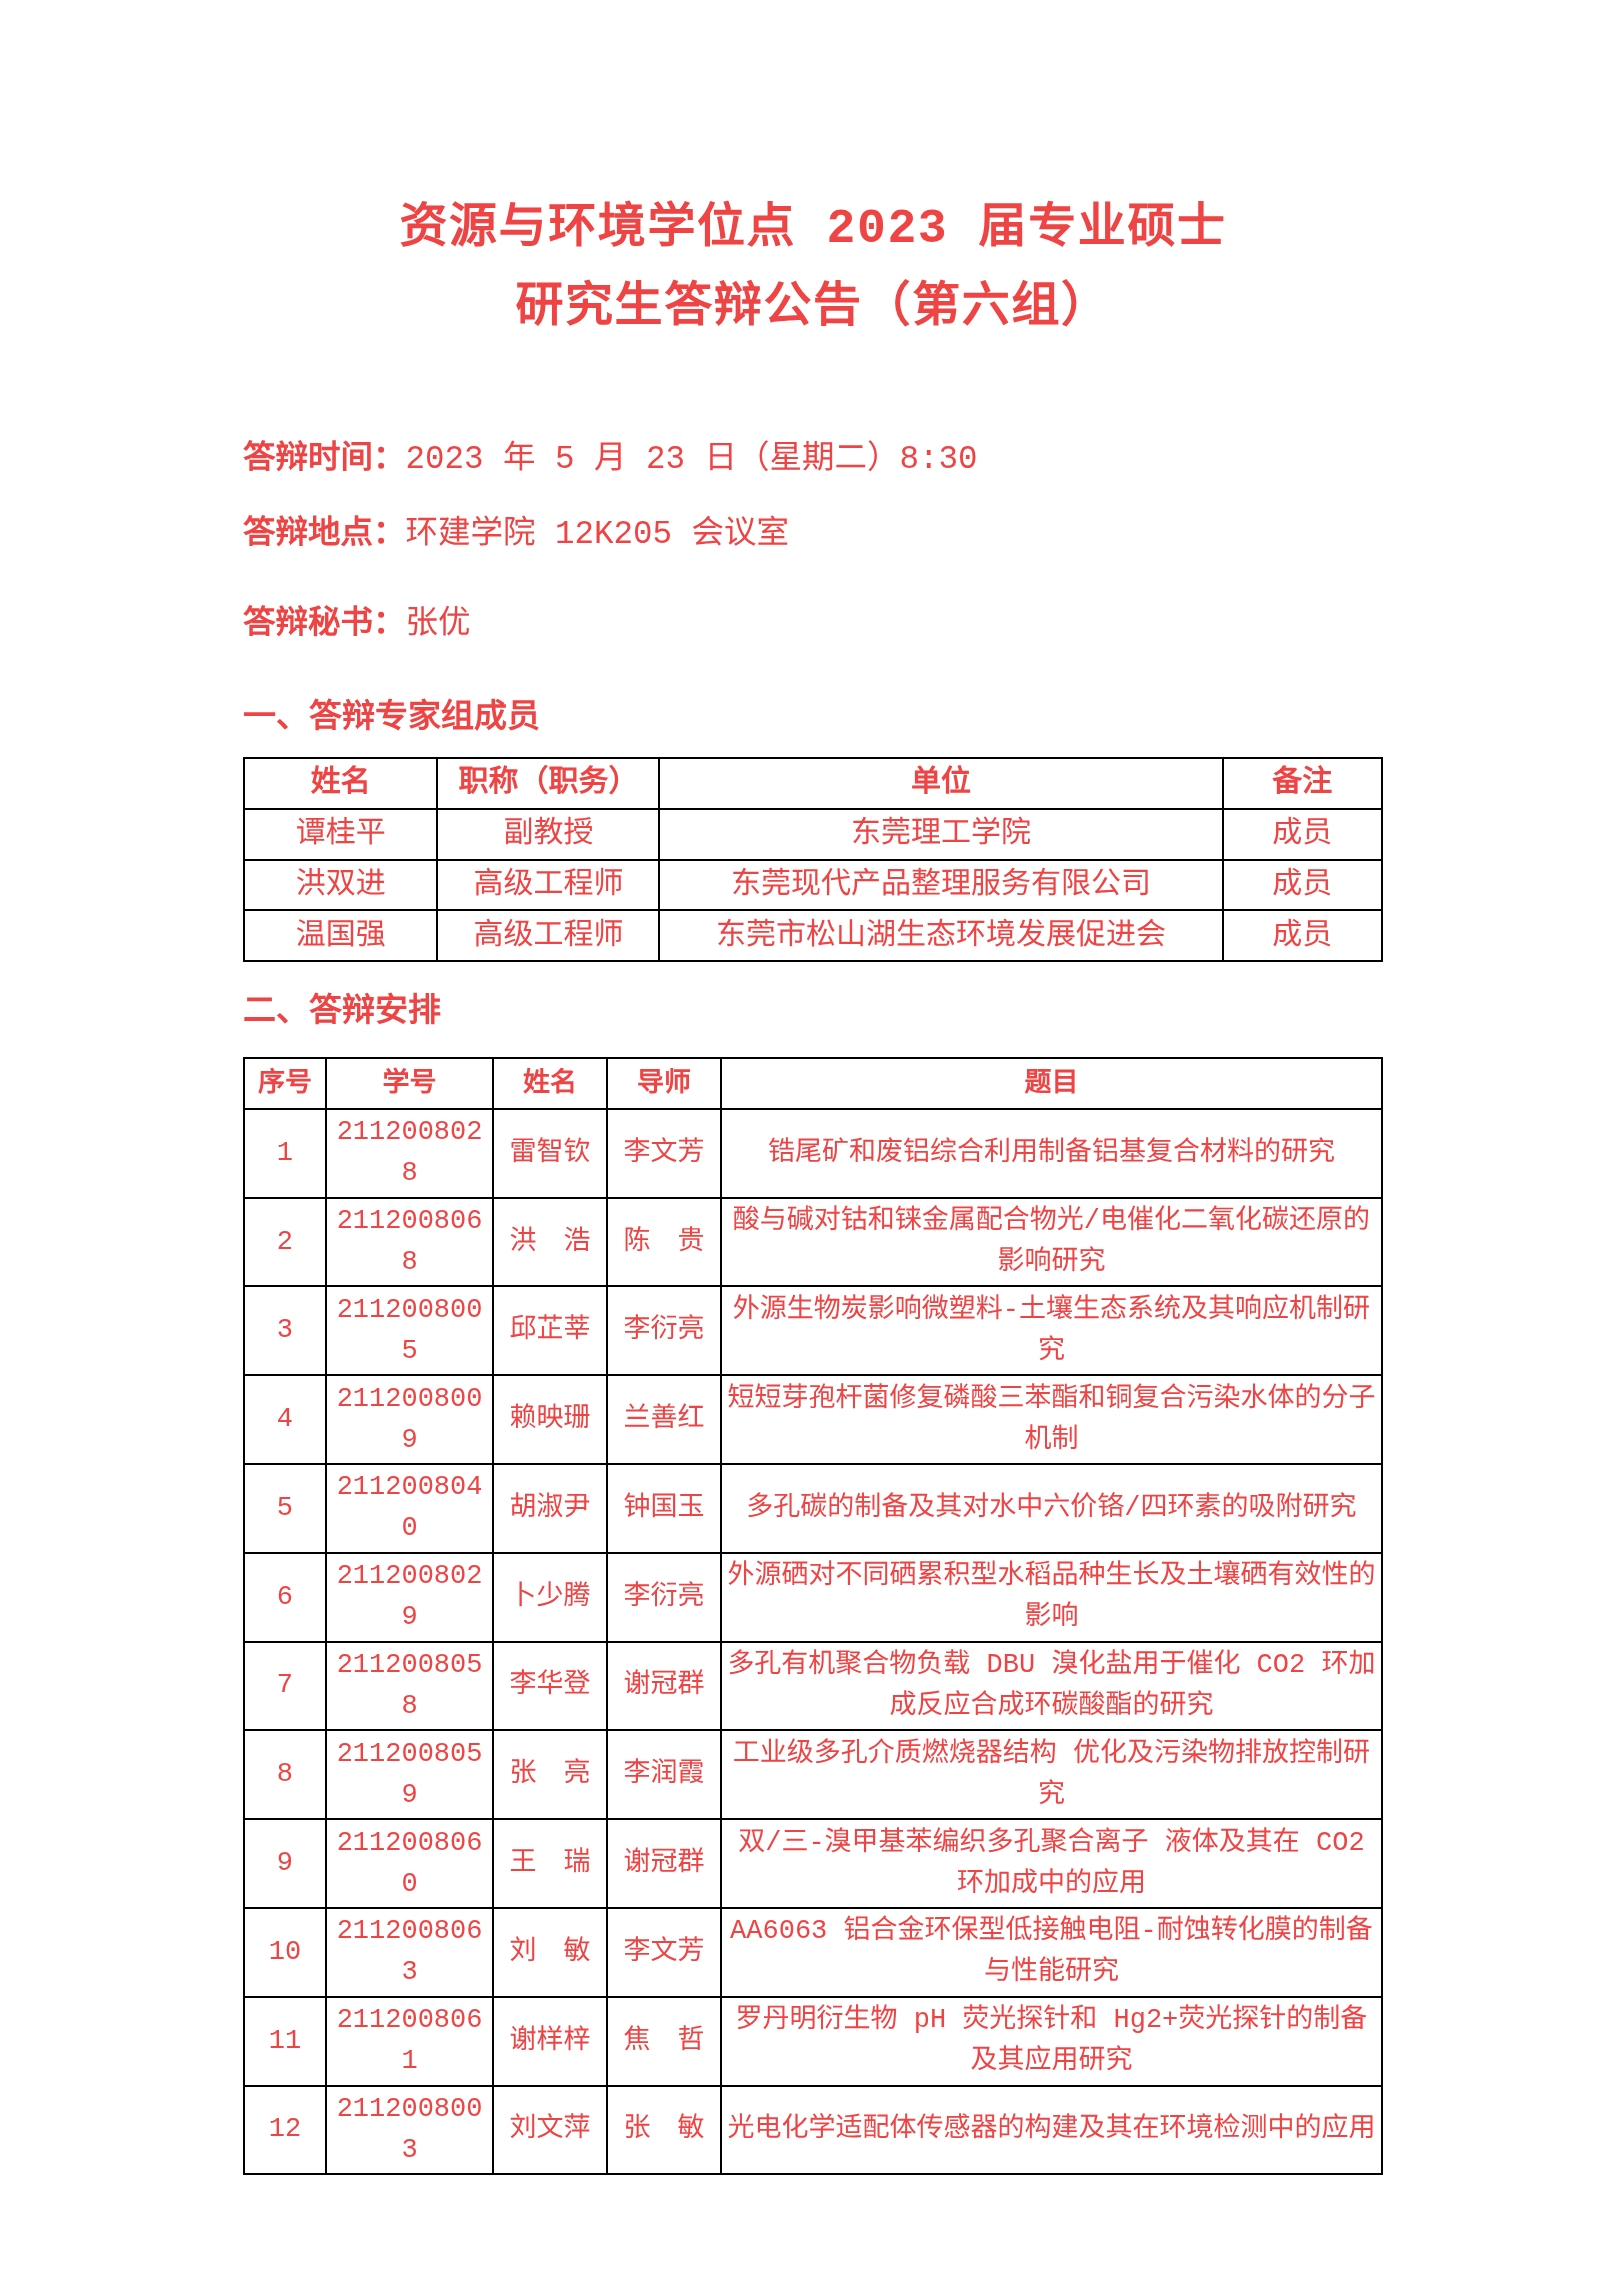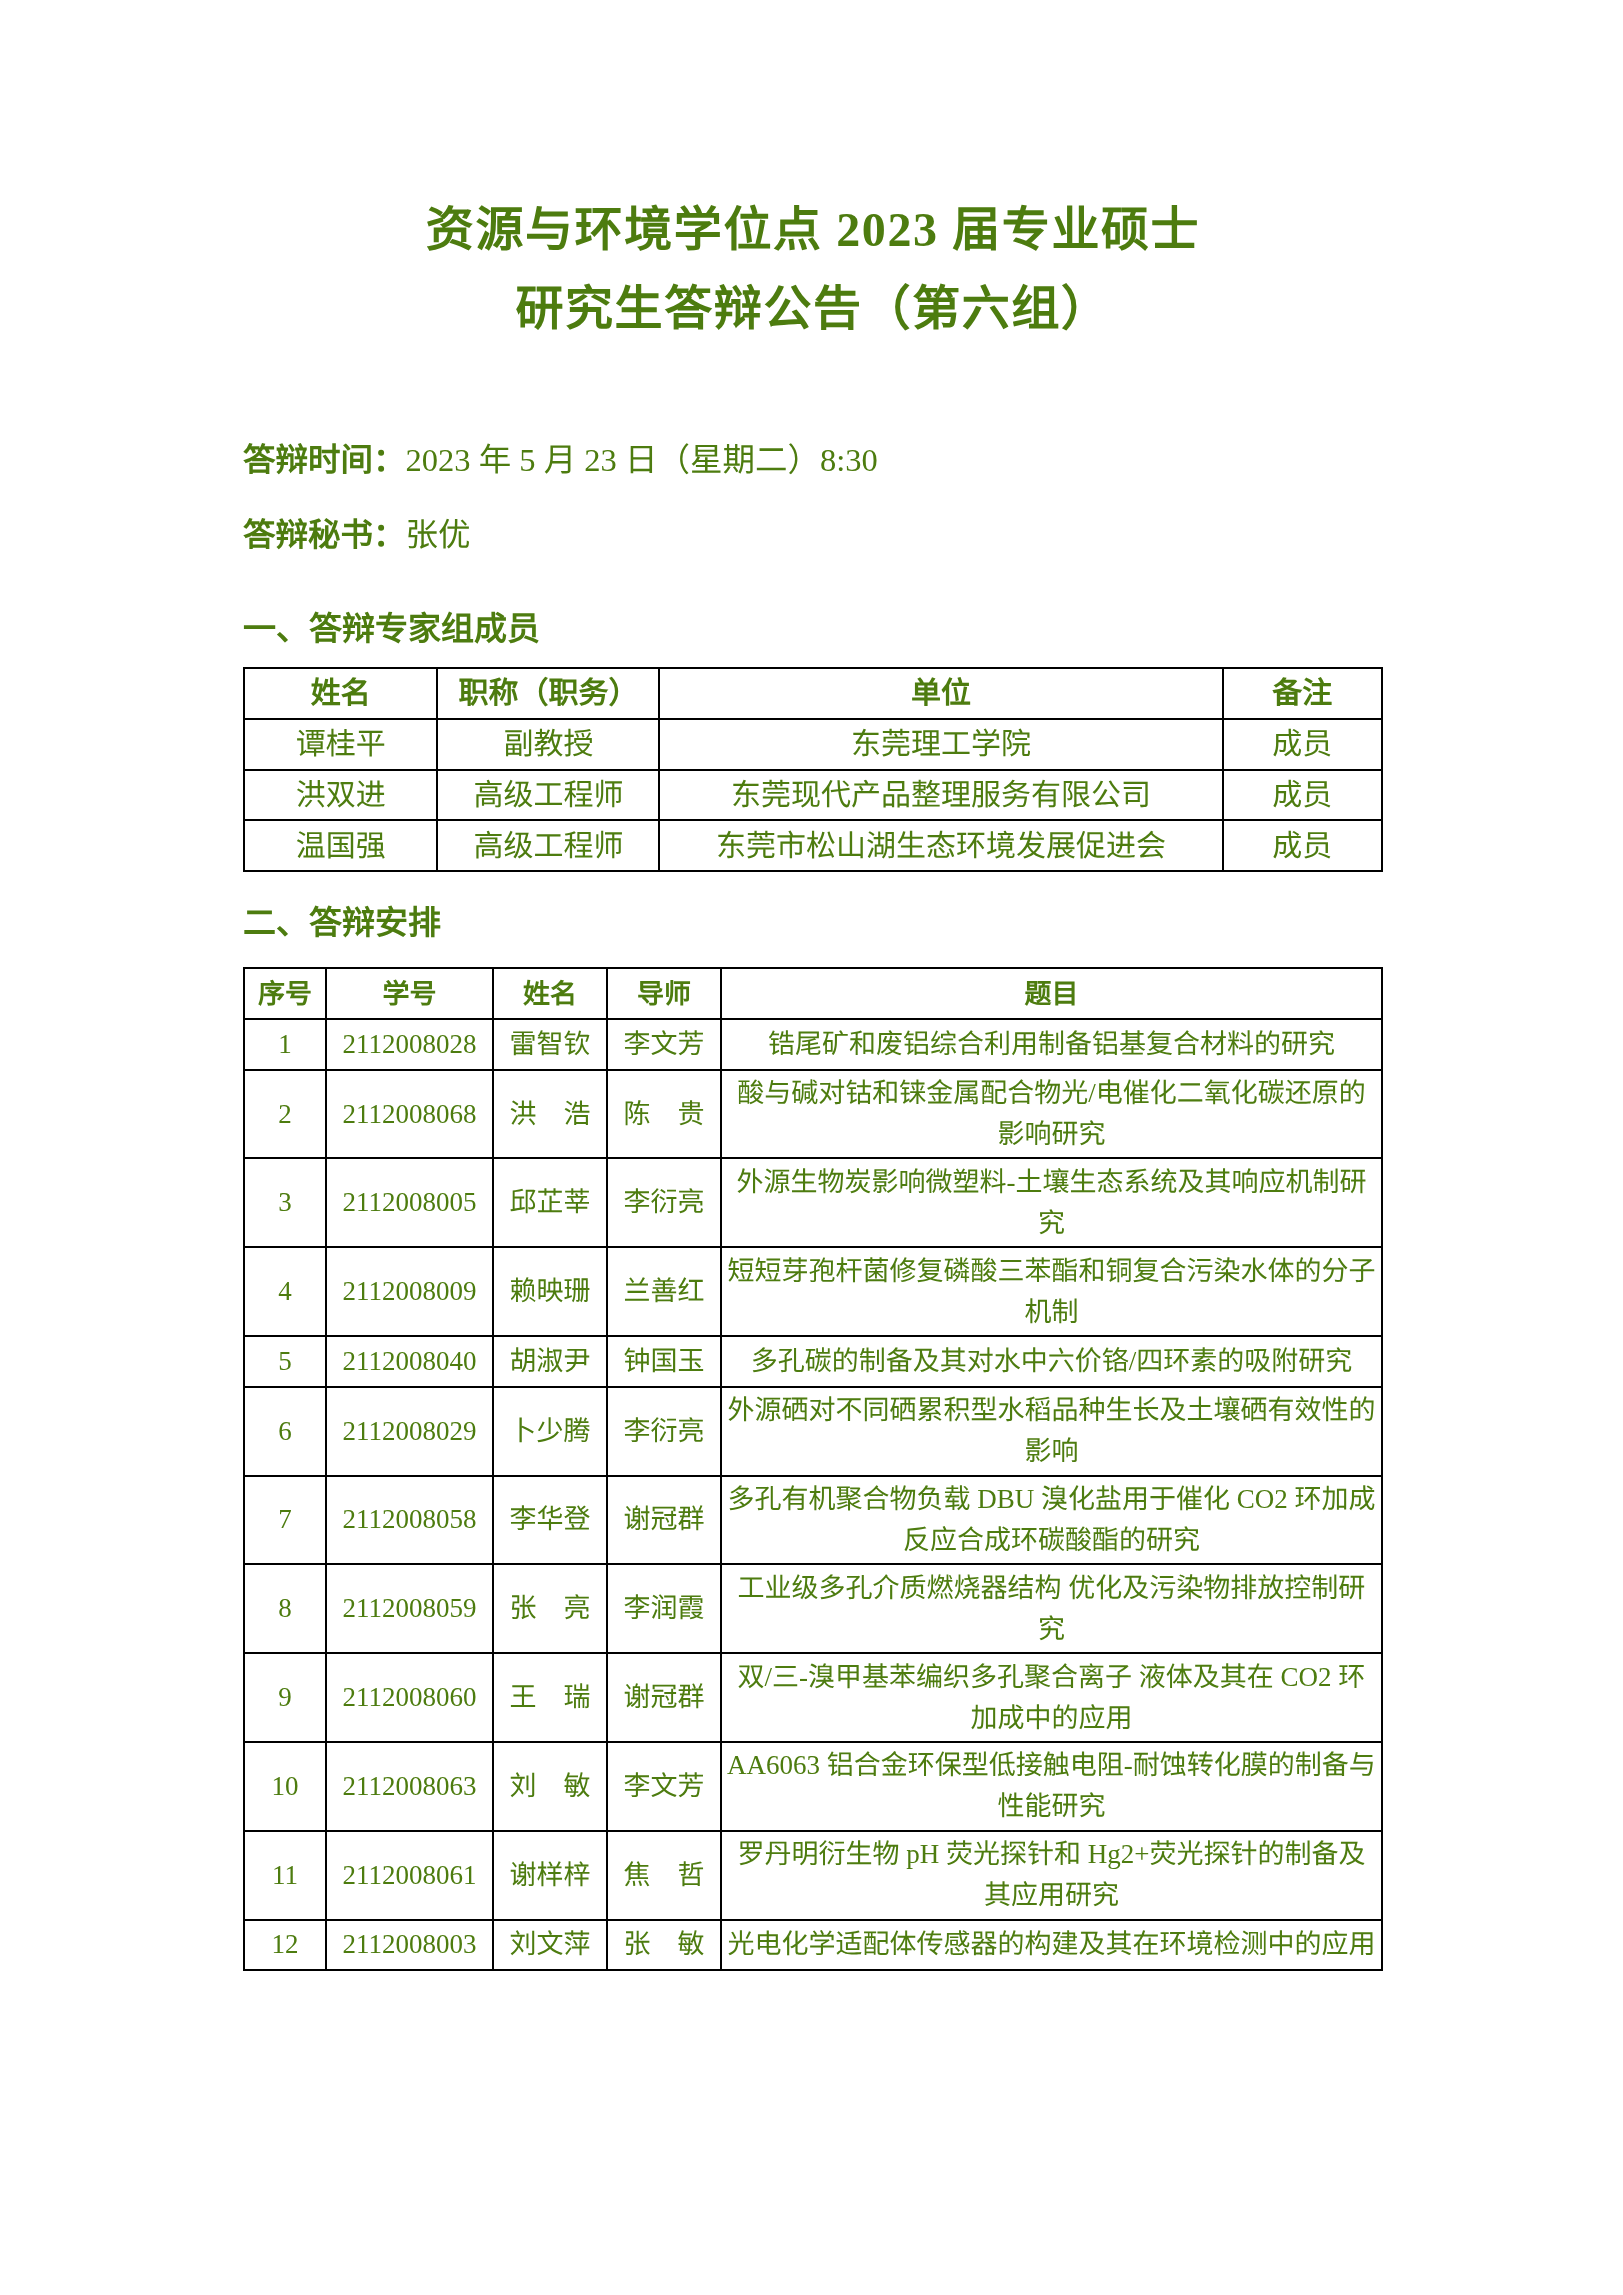--- a/index.html
+++ b/index.html
@@ -5,22 +5,22 @@
   html, body {
     margin: 0;
     padding: 0;
     background: #ffffff;
   }
   .page {
     position: relative;
     width: 1623px;
     height: 2295px;
     background: #ffffff;
-    color: #4d7c0f;
-    font-family: Liberation Serif, serif;
+    color: #ef4444;
+    font-family: Liberation Mono, monospace;
     overflow: hidden;
   }
   .content {
     position: absolute;
     left: 243px;
     top: 0;
     width: 1140px;
   }
   
   .doc-title {
@@ -92,20 +92,21 @@
 <div class="page">
   <div class="content">
 
     <h1 class="doc-title">
       <span class="t-line">资源与环境学位点 2023 届专业硕士</span>
       <span class="t-line">研究生答辩公告（第六组）</span>
     </h1>
 
     <div class="info-block">
       <p class="info-line gap-a"><span class="info-label">答辩时间：</span><span class="info-value">2023 年 5 月 23 日（星期二）8:30</span></p>
+      <p class="info-line gap-b"><span class="info-label">答辩地点：</span><span class="info-value">环建学院 12K205 会议室</span></p>
       <p class="info-line"><span class="info-label">答辩秘书：</span><span class="info-value">张优</span></p>
     </div>
 
     <h2 class="section-heading first">一、答辩专家组成员</h2>
 
     <table class="doc-table" id="experts-table">
       <colgroup>
           <col class="c0">
           <col class="c1">
           <col class="c2">

